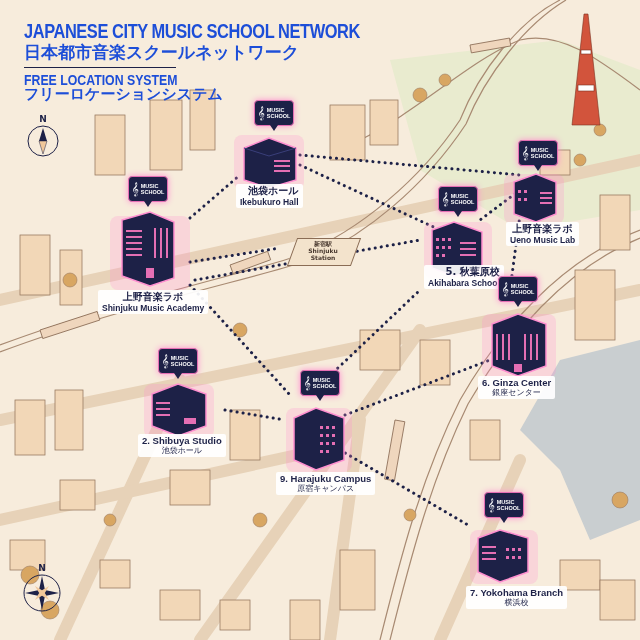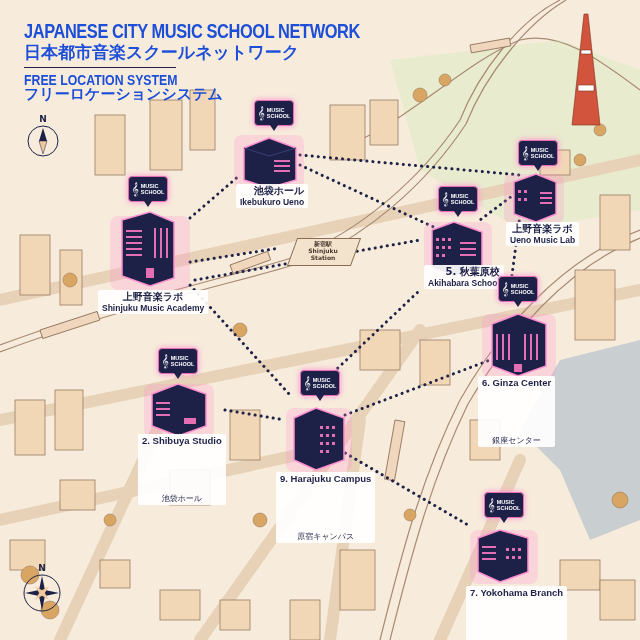--- a/index.html
+++ b/index.html
@@ -14,21 +14,21 @@
   .school{position:absolute;}
   .pin{position:absolute;width:38px;height:24px;background:#1d2147;border:1.5px solid #e56fb4;border-radius:4px;box-shadow:0 0 6px #ff8fd0;color:#fff;display:flex;align-items:center;justify-content:center;gap:2px;}
   .pin:after{content:"";position:absolute;left:15px;bottom:-6px;border-left:4px solid transparent;border-right:4px solid transparent;border-top:6px solid #1d2147;}
   .pin .clef{font-size:12px;line-height:12px;}
   .pin .ptxt{font-family:"Liberation Sans",sans-serif;font-size:5.5px;font-weight:bold;line-height:6px;text-align:left;}
   .bldg{position:absolute;}
   .label{position:absolute;background:rgba(255,255,255,0.92);padding:1px 4px;color:#1d2147;text-align:center;white-space:nowrap;border-radius:2px;}
   .label .jp{font-size:10px;font-weight:bold;line-height:12px;}
   .label .en{font-family:"Liberation Sans",sans-serif;font-size:8.5px;font-weight:bold;line-height:10px;}
   .label .en-first{font-family:Liberation Sans, sans-serif;font-size:9.5px;font-weight:bold;line-height:11px;}
-  .label .jp-small{font-size:8px;line-height:10px;margin-top:48px;}
+  .label .jp-small{font-size:8px;line-height:10px;}
   .compass{position:absolute;}
   .station{position:absolute;left:292px;top:238px;width:62px;height:26px;background:#f3e3cc;border:1px solid #8a6c55;transform:skewX(-20deg);}
   .station-txt{position:absolute;left:300px;top:240px;font-size:6px;color:#4a3a30;font-weight:bold;text-align:center;line-height:7px;width:46px;}
 </style>
 </head>
 <body>
 
 <svg class="map" viewBox="0 0 640 640" xmlns="http://www.w3.org/2000/svg">
 
   <rect width="640" height="640" fill="#f7ecdc"></rect>
@@ -170,21 +170,21 @@
     <path d="M10 18 L35 8 L62 18 L62 50 L35 58 L10 50 Z" fill="#1d2147" stroke="#ff8fd0" stroke-width="1.5"></path>
     <path d="M10 18 L35 26 L62 18" stroke="#3a3f7a" fill="none"></path>
     <g fill="#e56fb4">
         <rect x="40" y="30" width="16" height="2"></rect>
         <rect x="40" y="35" width="16" height="2"></rect>
         <rect x="40" y="40" width="16" height="2"></rect>
       </g>
   </svg>
   <div class="label" style="left:6px;top:84px;text-align:right;">
     <div class="jp">池袋ホール</div>
-    <div class="en">Ikebukuro Ueno</div>
+    <div class="en">Ikebukuro Hall</div>
   </div>
 </div>
 
 <div class="school" style="left:500px;top:140px;">
   <div class="pin" style="left:18px;top:0;">
     <span class="clef">𝄞</span>
     <span class="ptxt"><span>MUSIC</span><br><span>SCHOOL</span></span>
   </div>
   <svg class="bldg" style="left:4px;top:28px;" width="60" height="56" viewBox="0 0 60 56">
     <rect x="0" y="6" width="60" height="50" fill="#ff8fd0" opacity="0.25" rx="8"></rect>

